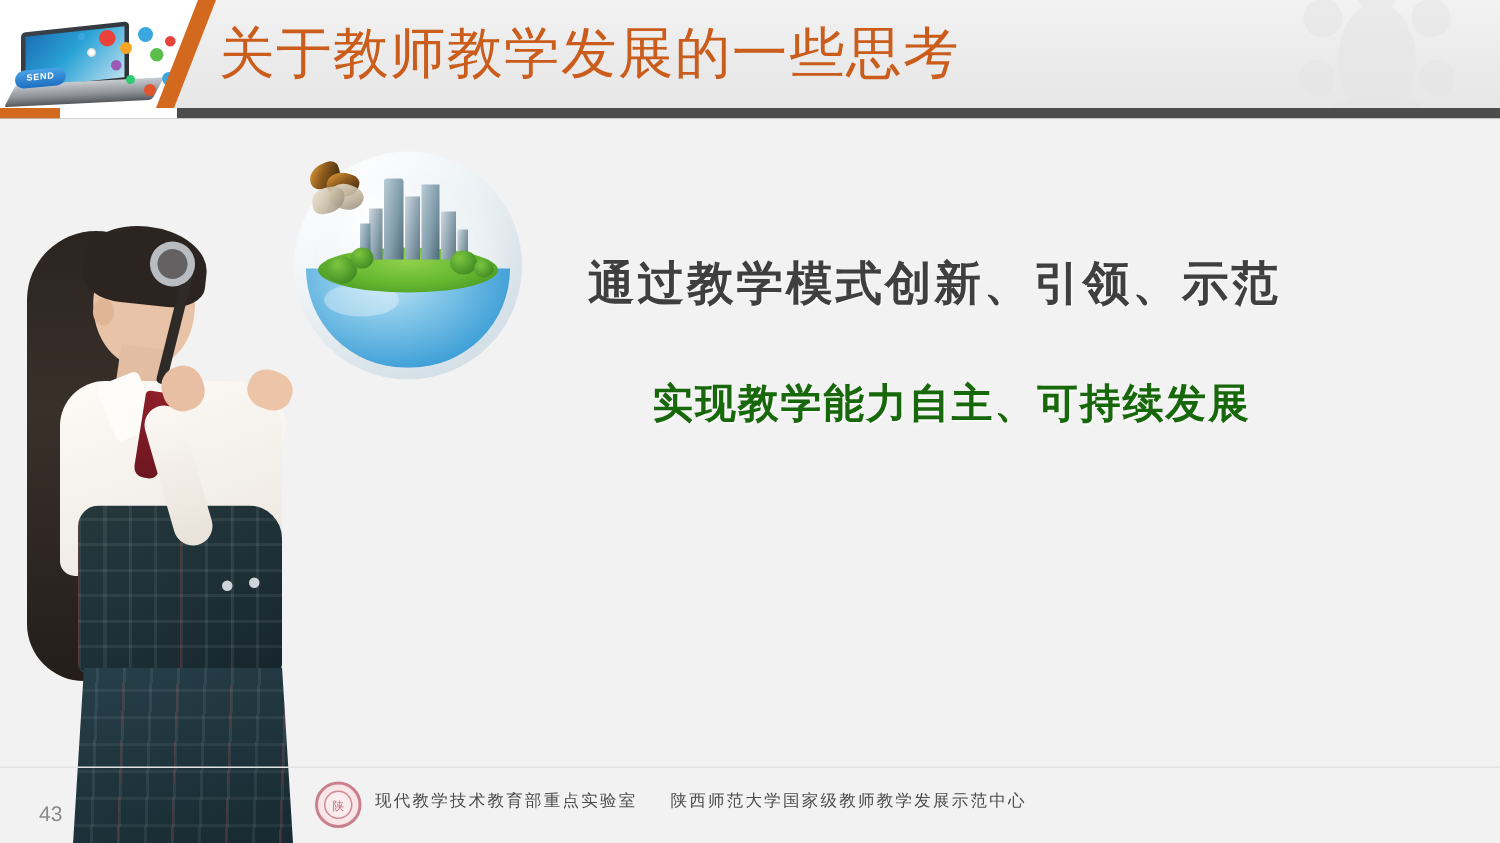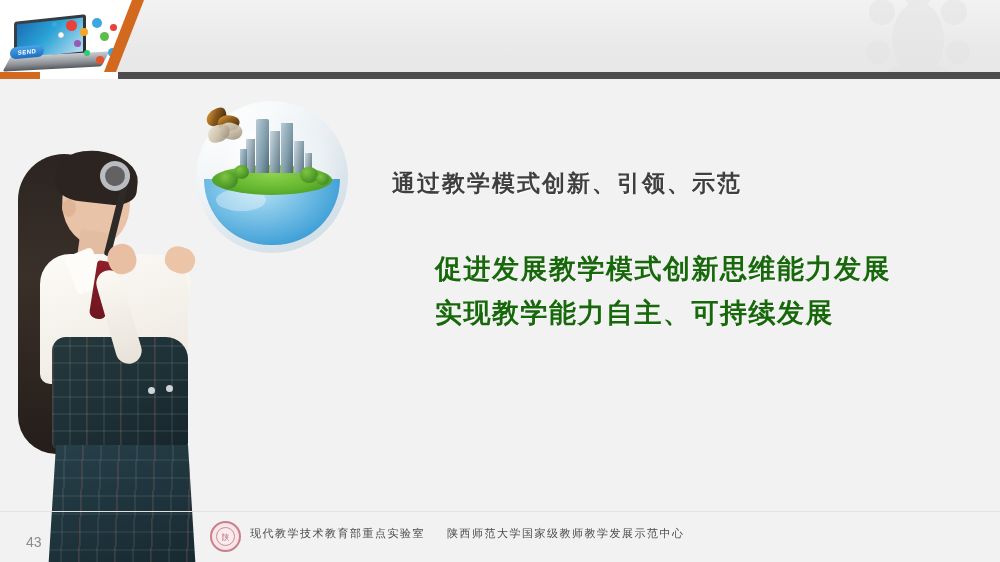--- a/index.html
+++ b/index.html
@@ -188,21 +188,21 @@
   }
   .bf-w2 {
     position:absolute; width:22px; height:17px; border-radius:50% 35% 60% 30%;
     background:linear-gradient(130deg,#efe6d4 0%,#c9bda5 50%,#8e8271 100%);
     opacity:.9;
   }
 
   
   .txt-line1 {
     position:absolute; left:392px; top:89px;
-    font-size:23px; font-weight:bold; color:#3f3f3f;
+    font-size:31px; font-weight:bold; color:#3f3f3f;
     letter-spacing:2px; white-space:nowrap;
     text-shadow:1px 1px 0 rgba(255,255,255,.6);
   }
   .txt-green {
     position:absolute; left:435px; top:168px;
     font-size:27px; font-weight:bold; color:#17680a;
     letter-spacing:1.5px; line-height:44px; white-space:nowrap;
     text-shadow:1px 1px 0 rgba(255,255,255,.55);
   }
 
@@ -270,20 +270,21 @@
       <div class="blob" style="left:88px;top:38px;width:8px;height:8px;background:#e0542e;"></div>
       <div class="blob" style="left:76px;top:32px;width:6px;height:6px;background:#2ecc71;"></div>
       <div class="blob" style="left:114px;top:34px;width:7px;height:7px;background:#f1c40f;border-radius:2px;"></div>
       <div class="blob" style="left:50px;top:14px;width:6px;height:6px;background:#ffffff;border:1px solid #ddd;"></div>
       <div class="blob" style="left:44px;top:4px;width:5px;height:5px;background:#3ba7e0;"></div>
       <div class="blob" style="left:118px;top:10px;width:5px;height:5px;background:#5bbd4a;"></div>
     </div>
   </div>
   <div class="hdr-slash"></div>
 
+  <div class="hdr-title">关于教师教学发展的一些思考</div>
 
   <div class="hdr-rule"></div>
   <div class="hdr-rule-orange"></div>
   <div class="hdr-rule-white"></div>
 </div>
 
 <div class="stage">
 
   <div class="photo">
     <div class="ph-hair-back"></div>
@@ -324,21 +325,20 @@
     <div class="gl-butterfly">
       <div class="bf-w" style="left:0;top:0;transform:rotate(-20deg);"></div>
       <div class="bf-w" style="left:12px;top:6px;transform:rotate(18deg);"></div>
       <div class="bf-w2" style="left:14px;top:14px;transform:rotate(24deg);"></div>
       <div class="bf-w2" style="left:2px;top:16px;transform:rotate(-10deg);"></div>
     </div>
   </div>
 
   <div class="txt-line1">通过教学模式创新、引领、示范</div>
   <div class="txt-green">
-    <div>促进发展教学模式创新思维能力发展</div>
     <div>实现教学能力自主、可持续发展</div>
   </div>
 </div>
 
 <div class="foot-rule"></div>
 <div class="pagenum">43</div>
 <div class="seal">
   <div class="seal-in">陕</div>
 </div>
 <div class="foot-text">

